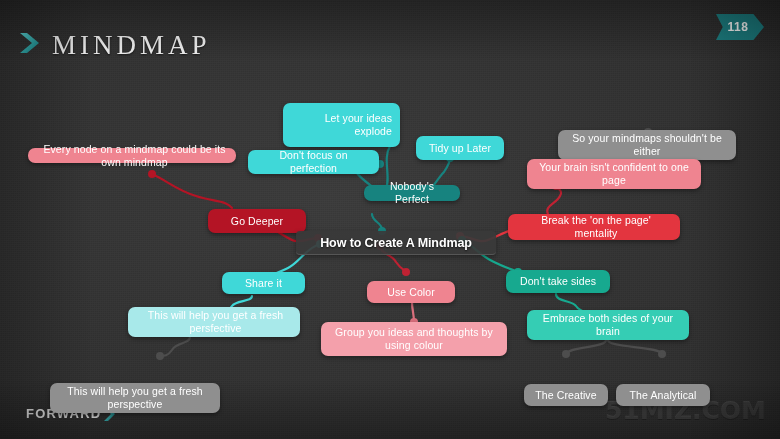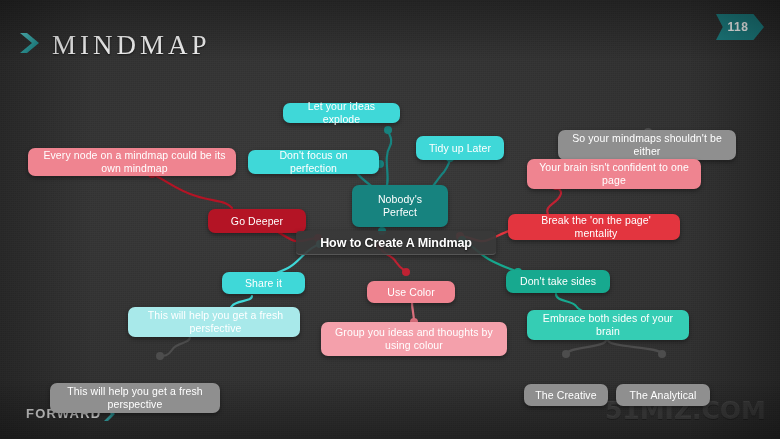--- a/index.html
+++ b/index.html
@@ -215,29 +215,29 @@
       <circle cx="462" cy="240" r="4" fill="#17a98f"></circle>
       <circle cx="518" cy="272" r="4" fill="#17a98f"></circle>
       <circle cx="590" cy="314" r="4" fill="#17a98f"></circle>
       <circle cx="566" cy="354" r="4" fill="#4d4d4d"></circle>
       <circle cx="662" cy="354" r="4" fill="#4d4d4d"></circle>
     </g>
   </svg>
 
   <div class="layer">
 
-    <div class="node c-cyan" style="left:283px; top:103px; width:117px; height:20px;">Let your ideas explode</div>
+    <div class="node c-cyan" style="left:283px; top:103px; width:117px; height:44px;text-align:right;">Let your ideas explode</div>
 
     <div class="node c-cyan" style="left:248px; top:150px; width:131px; height:24px;">Don't focus on perfection</div>
 
     <div class="node c-cyan" style="left:416px; top:136px; width:88px; height:24px;">Tidy up Later</div>
 
-    <div class="node c-teal" style="left:352px; top:185px; width:96px; height:42px;">Nobody's Perfect</div>
-
-    <div class="node c-pink" style="left:28px; top:148px; width:208px; height:28px;padding-left:13px;">Every node on a mindmap could be its own mindmap</div>
+    <div class="node c-teal" style="left:364px; top:185px; width:96px; height:16px;">Nobody's Perfect</div>
+
+    <div class="node c-pink" style="left:28px; top:148px; width:208px; height:15px;padding-left:13px;">Every node on a mindmap could be its own mindmap</div>
 
     <div class="node c-red-dk" style="left:192px; top:209px; width:98px; height:24px;">Go Deeper</div>
 
     <div class="node c-gray" style="left:558px; top:102px; width:178px; height:30px;">So your mindmaps shouldn't be either</div>
 
     <div class="node c-pink" style="left:527px; top:159px; width:174px; height:30px;">Your brain isn't confident to one page</div>
 
     <div class="node c-red" style="left:508px; top:214px; width:172px; height:26px;padding-left:12px;">Break the 'on the page' mentality</div>
 
     <div class="node c-cyan" style="left:222px; top:272px; width:83px; height:22px;">Share it</div>

